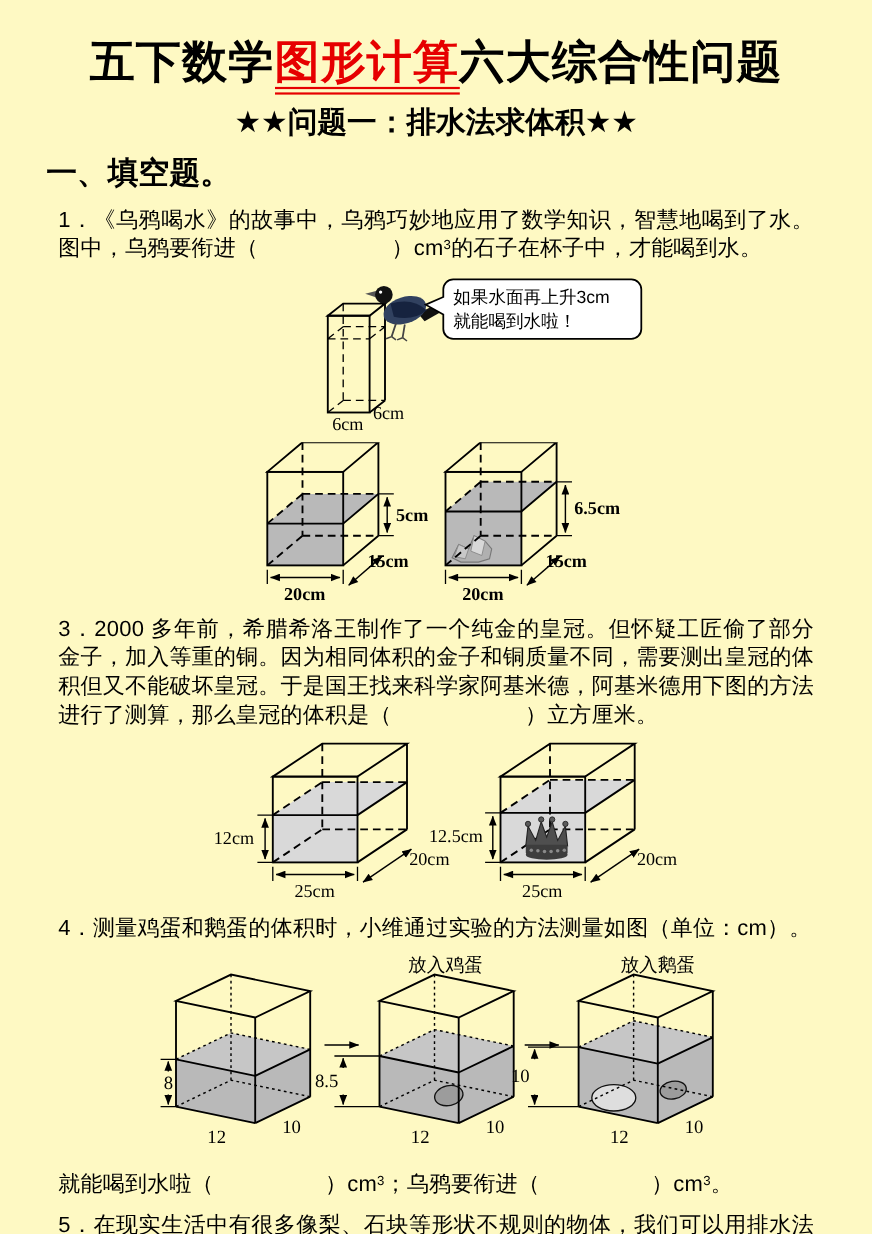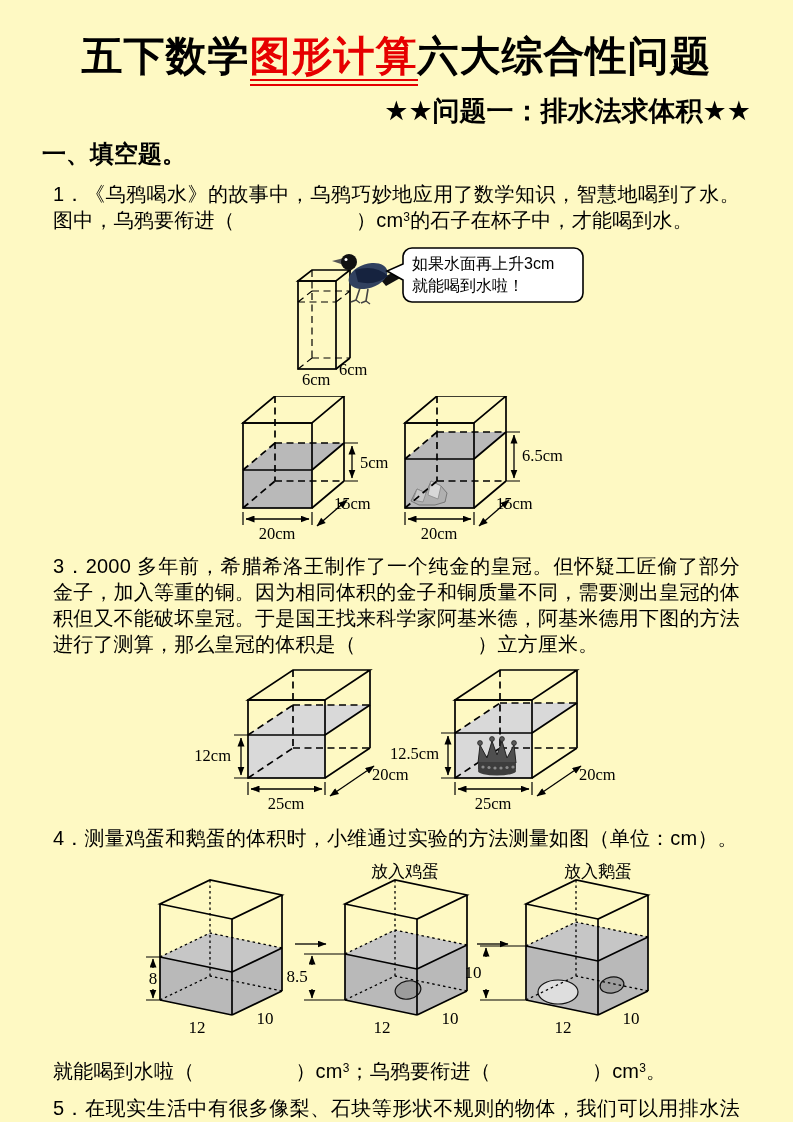--- a/index.html
+++ b/index.html
@@ -18,24 +18,24 @@
     margin:0;text-align:center;font-size:41px;line-height:1.2;
     font-weight:bold;letter-spacing:1px;white-space:nowrap;
   }
   h1.title .hl{
     color:var(--accent);
     display:inline-block;
     border-bottom:7px double var(--accent);
     padding-bottom:1px;line-height:1.05;
   }
   h2.subtitle{
-    margin:7px 0 0 0;text-align:right;font-size:27px;font-weight:bold;
+    margin:7px 0 0 0;text-align:center;font-size:27px;font-weight:bold;
   }
   h3.section{
-    margin:9px 0 3px 0;font-size:24px;font-weight:600;
+    margin:9px 0 3px 0;font-size:28px;font-weight:600;
   }
   p.body{
     margin:11px;font-size:20px;line-height:26px;text-align:justify;
     letter-spacing:.2px;
   }
   p.body sup{font-size:12px;line-height:0;vertical-align:6px;}
   .fig{display:block;}
   .fig svg{display:block;}
   
   .ln{stroke:#000;stroke-width:1.7;fill:none;stroke-linejoin:miter;stroke-linecap:butt;}
@@ -91,21 +91,21 @@
 
       <g>
         <path d="M172,4 h162 a9,9 0 0 1 9,9 v36 a9,9 0 0 1 -9,9 h-162 a9,9 0 0 1 -9,-9 v-13 l-16,-9 l16,-7 v-7 a9,9 0 0 1 9,-9 z" fill="#ffffff" stroke="#000000" stroke-width="1.6"></path>
         <text class="cjk" x="172" y="25">如果水面再上升3cm</text>
         <text class="cjk" x="172" y="47">就能喝到水啦！</text>
       </g>
     </svg>
   </div>
 
 
-  <div class="fig" style="margin:2px 0 0 153px;">
+  <div class="fig" style="margin:2px 0 0 153px;font-weight:bold;">
     <svg width="440" height="146" viewBox="0 0 440 146">
       <defs>
         <marker id="e2" markerWidth="10" markerHeight="8" refX="8.5" refY="3.5" orient="auto" markerUnits="userSpaceOnUse">
             <path d="M0,0 L9,3.5 L0,7 Z" fill="#000"></path>
           </marker>
         <marker id="s2" markerWidth="10" markerHeight="8" refX="0.5" refY="3.5" orient="auto" markerUnits="userSpaceOnUse">
             <path d="M9,0 L0,3.5 L9,7 Z" fill="#000"></path>
           </marker>
       </defs>
 

